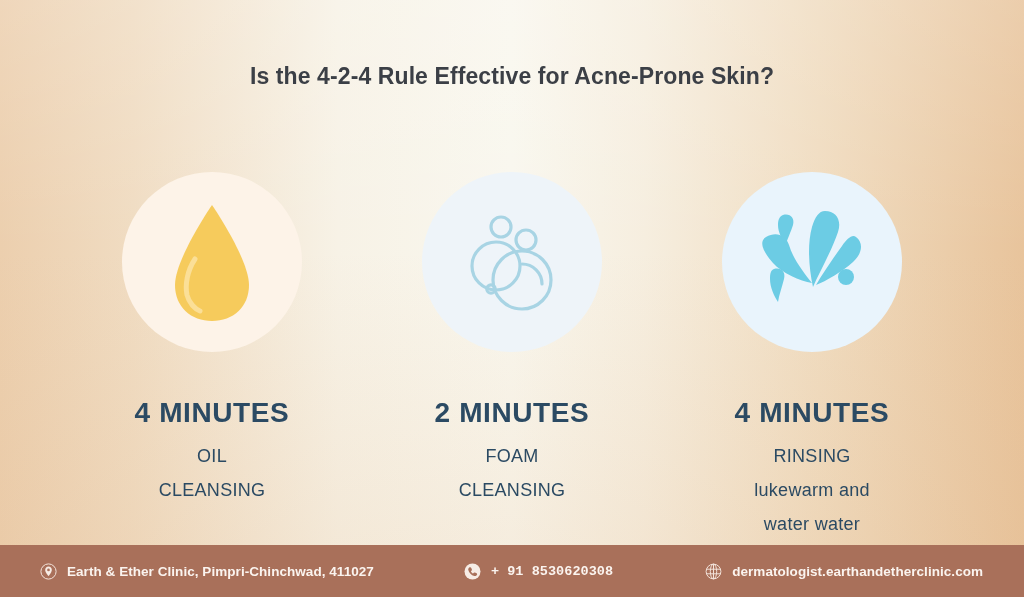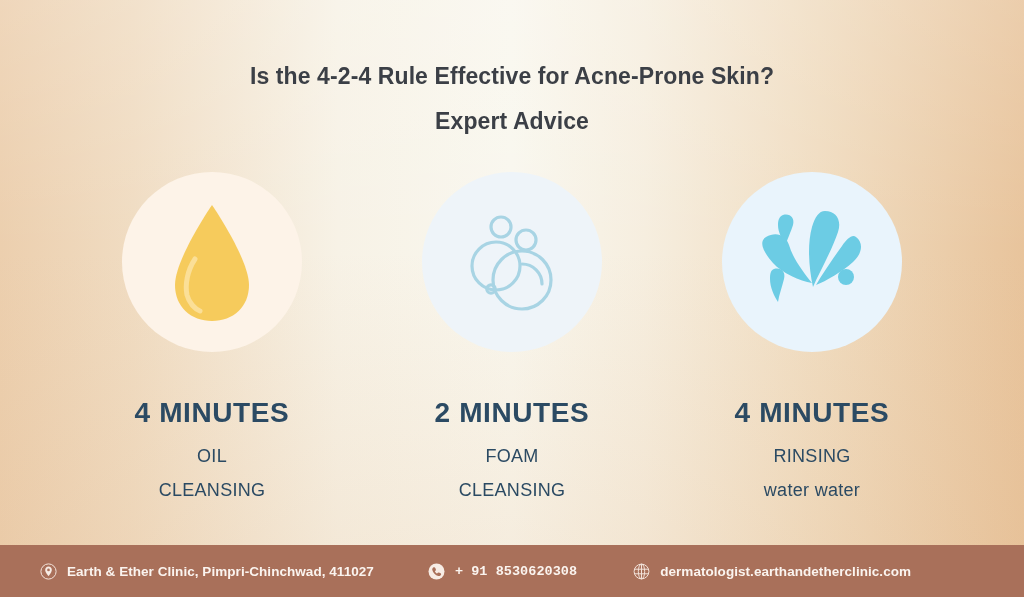--- a/index.html
+++ b/index.html
@@ -105,20 +105,21 @@
   
   .footer {
     position: absolute;
     left: 0;
     bottom: 0;
     width: 1024px;
     height: 52px;
     background: #a9705a;
     display: flex;
     align-items: center;
+    gap: 36px;
   }
   .f-item {
     display: flex;
     align-items: center;
     color: #fbf4ef;
     font-size: 13.5px;
     font-weight: bold;
     letter-spacing: 0.05px;
     white-space: nowrap;
   }
@@ -133,21 +134,20 @@
   .f-tel  { margin-left: 54px; font-family: Liberation Mono, monospace; }
   .f-web  { margin-left: 56px; }
 </style>
 </head>
 <body>
 
 <div class="poster">
 
   <div class="title-block">
     <div class="title-line">Is the 4-2-4 Rule Effective for Acne-Prone Skin?</div>
-    <div class="title-line">Expert Advice</div>
   </div>
 
   <div class="columns">
 
     <div class="col">
       <div class="circle c1">
         <span>
           <svg width="110" height="130" viewBox="0 0 110 130">
             <path d="M55 8 C55 8, 18 62, 18 88 C18 110, 34 124, 55 124 C76 124, 92 110, 92 88 C92 62, 55 8, 55 8 Z" fill="#f6cb5c"></path>
             <path d="M38 62 C30 74, 28 88, 30 98 C32 106, 38 112, 43 114" fill="none" stroke="#fbdf97" stroke-width="5" stroke-linecap="round"></path>
@@ -205,20 +205,21 @@
 
               <circle cx="94" cy="70" r="8"></circle>
             </g>
           </svg>
         </span>
       </div>
       <div class="labels">
         <div class="minutes">4 MINUTES</div>
         <div class="desc">
           <div>RINSING</div>
+          <div>lukewarm and</div>
           <div>water water</div>
         </div>
       </div>
     </div>
 
   </div>
 
   <div class="footer">
 
     <div class="f-item f-loc">

